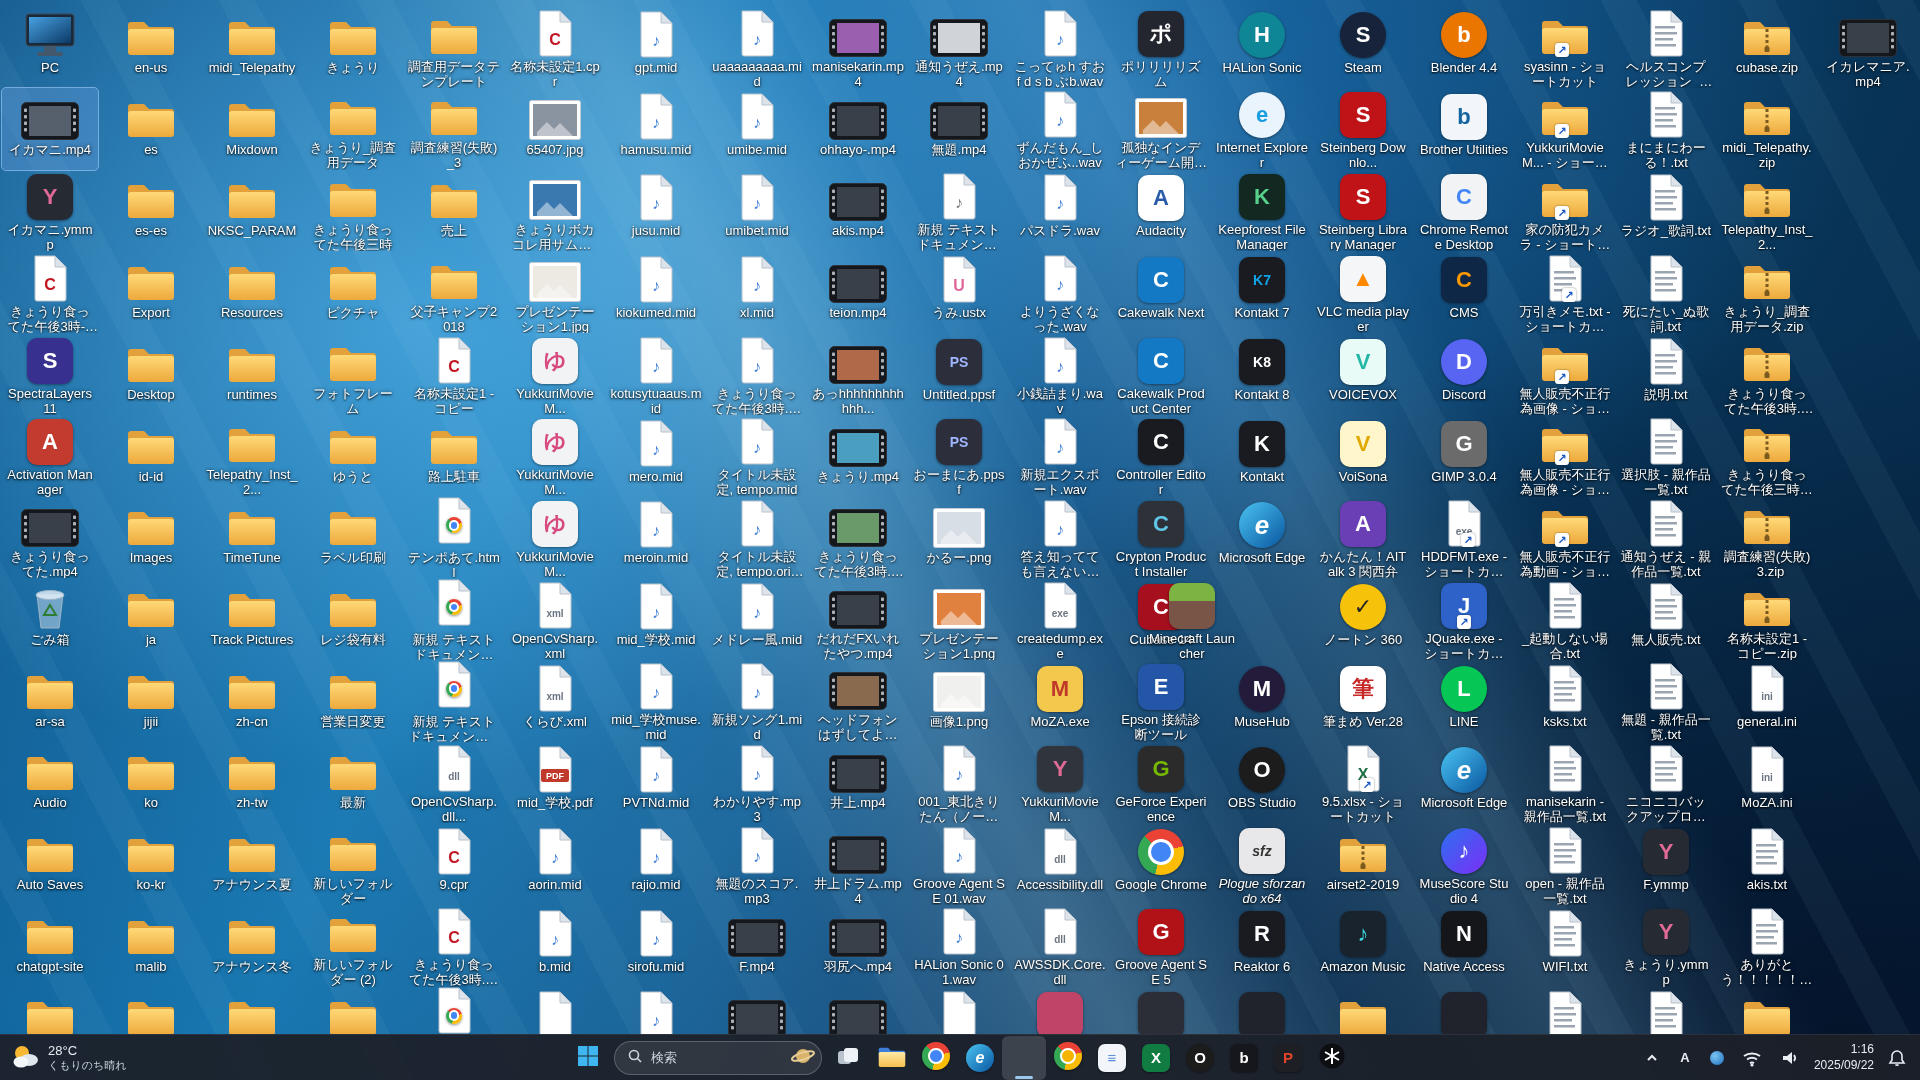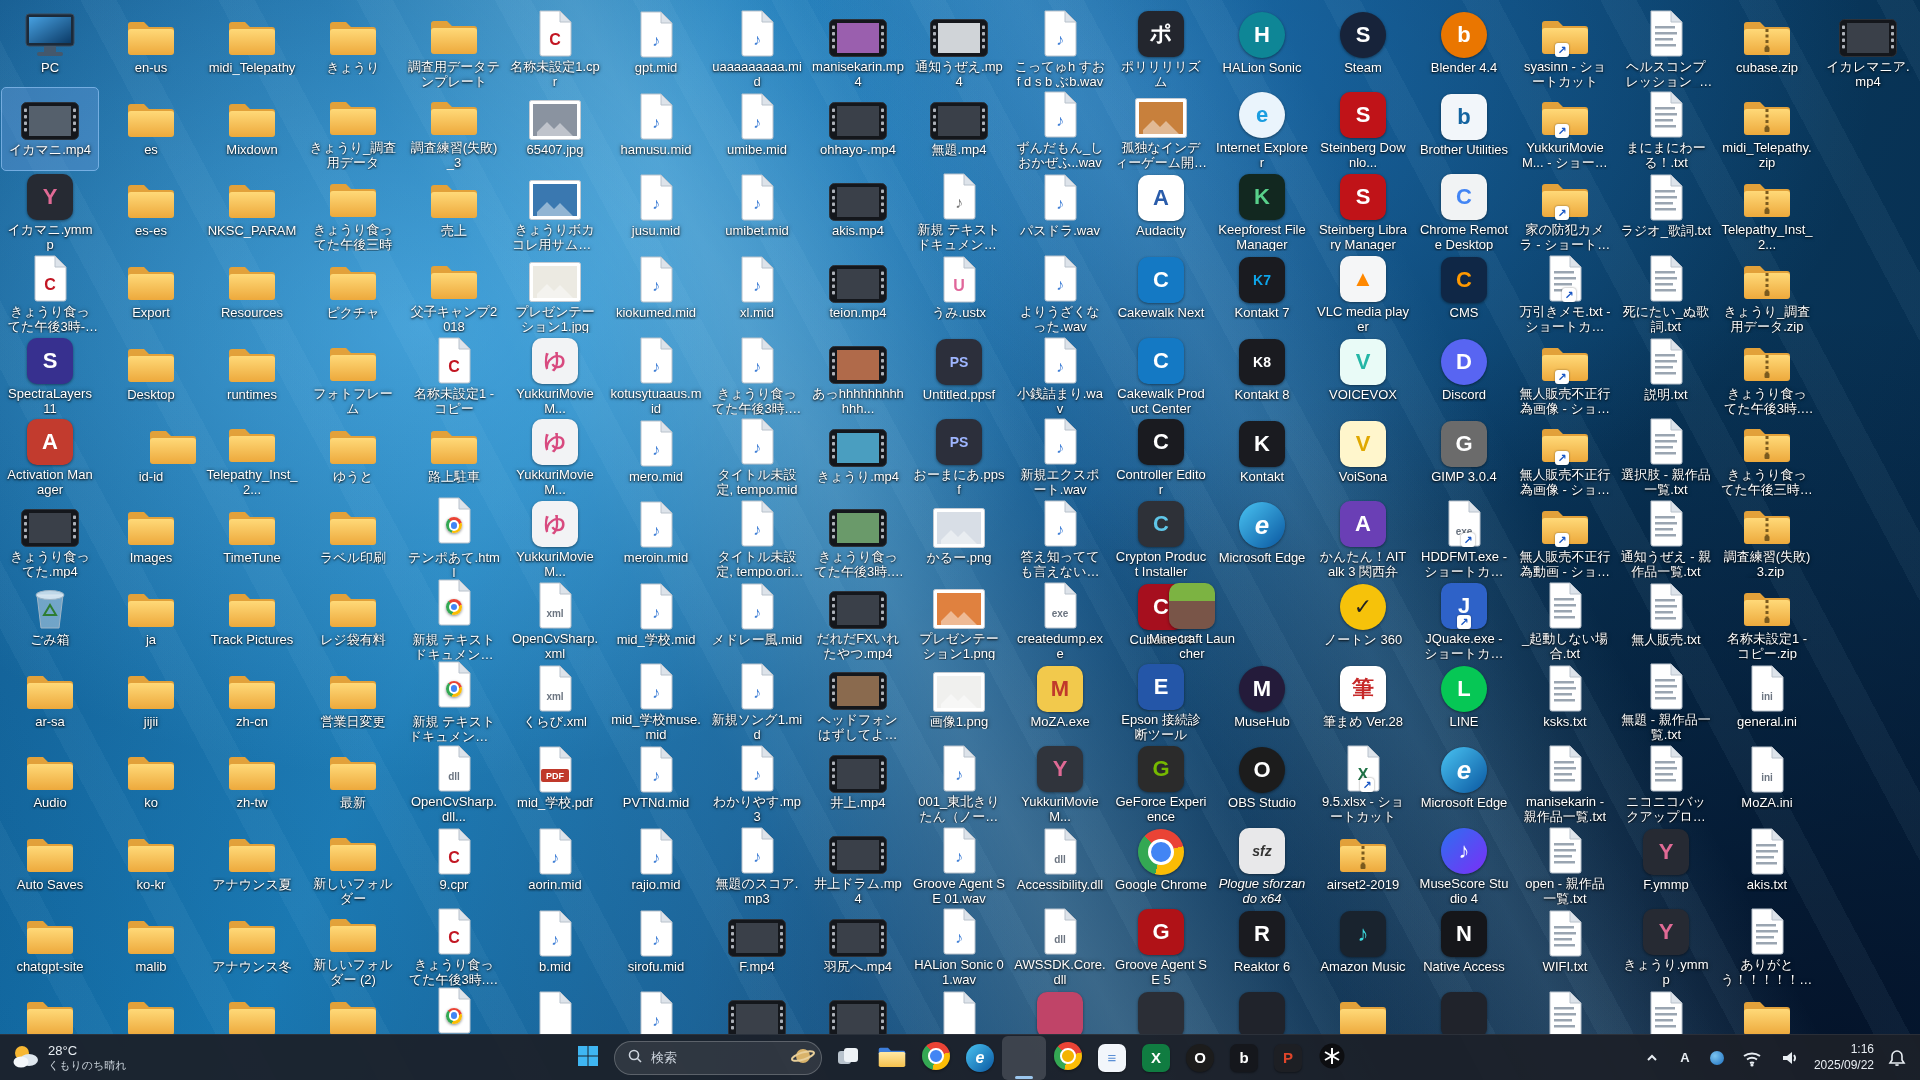--- a/index.html
+++ b/index.html
@@ -276,21 +276,21 @@
       </div>
       <div class="di" style="left: 103px; top: 332.8px;">
         <div class="art">
           <svg width="52" height="42" viewBox="0 0 52 42">
             <path d="M3 9 q0 -3 3 -3 h13 l5 5 h22 q3 0 3 3 v3 H3 z" fill="#e2a13a"></path>
             <rect x="3" y="13" width="46" height="26" rx="3" fill="url(#gFold)"></rect>
           </svg>
         </div>
         <div class="lbl">Desktop</div>
       </div>
-      <div class="di" style="left: 103px; top: 414.5px; align-items: flex-end;">
+      <div class="di" style="left: 103px; top: 414.5px;">
         <div class="art">
           <svg width="52" height="42" viewBox="0 0 52 42">
             <path d="M3 9 q0 -3 3 -3 h13 l5 5 h22 q3 0 3 3 v3 H3 z" fill="#e2a13a"></path>
             <rect x="3" y="13" width="46" height="26" rx="3" fill="url(#gFold)"></rect>
           </svg>
         </div>
         <div class="lbl">id-id</div>
       </div>
       <div class="di" style="left: 103px; top: 496.2px;">
         <div class="art">

